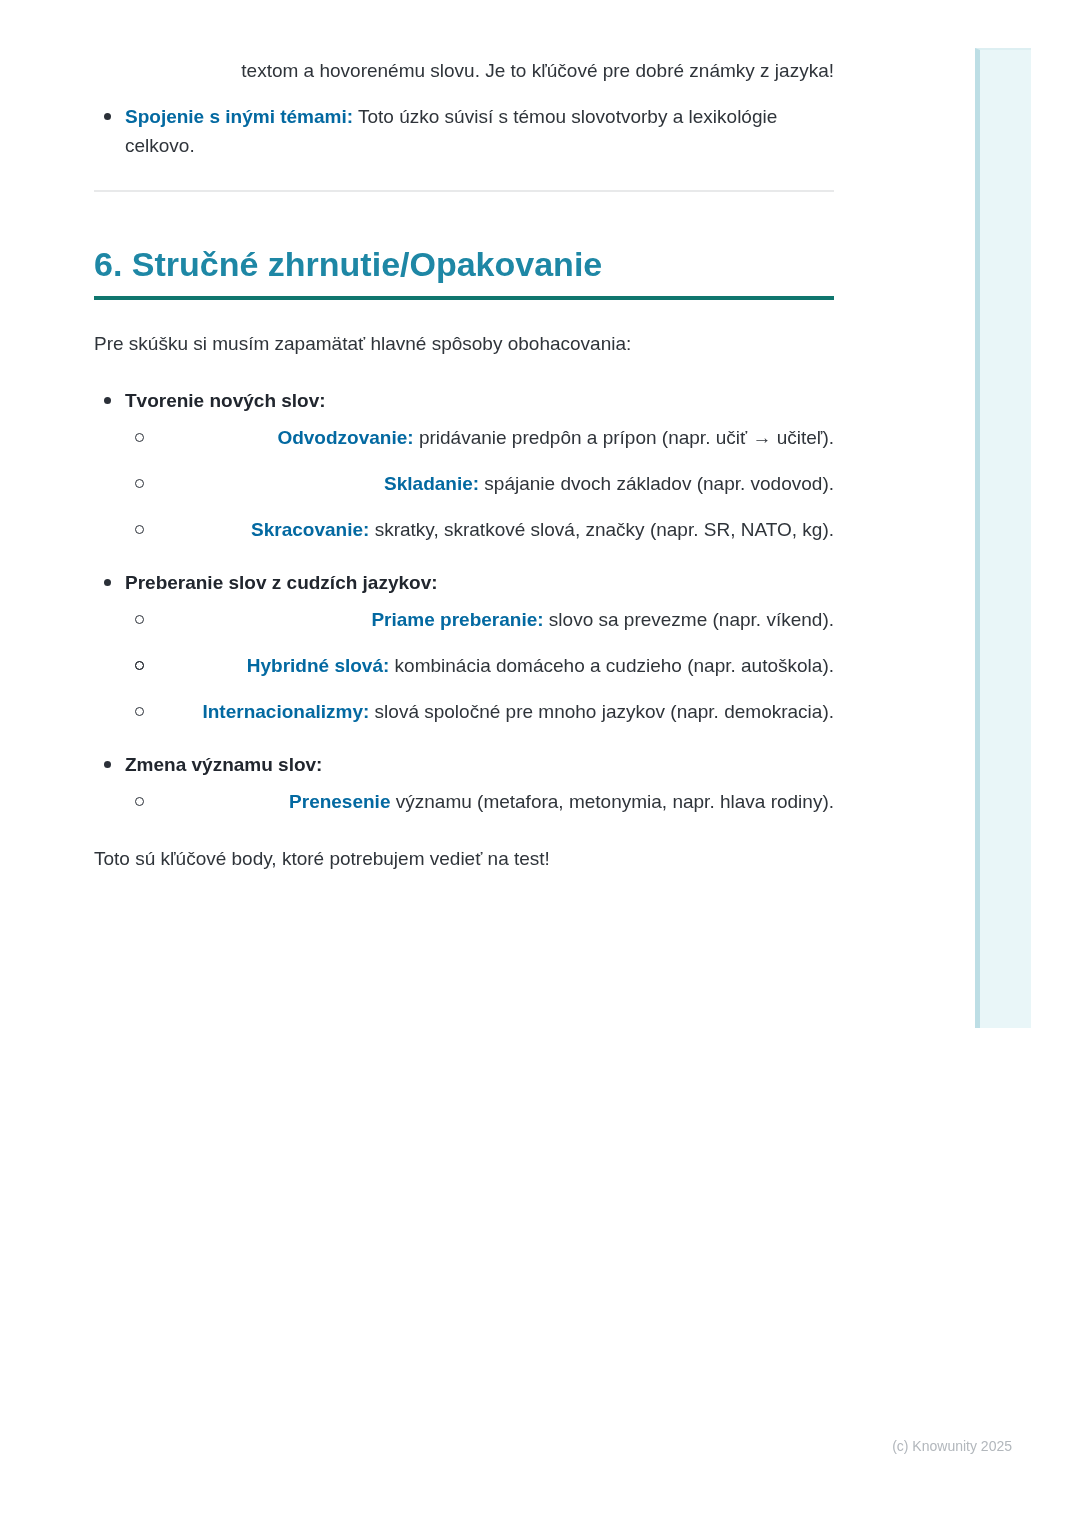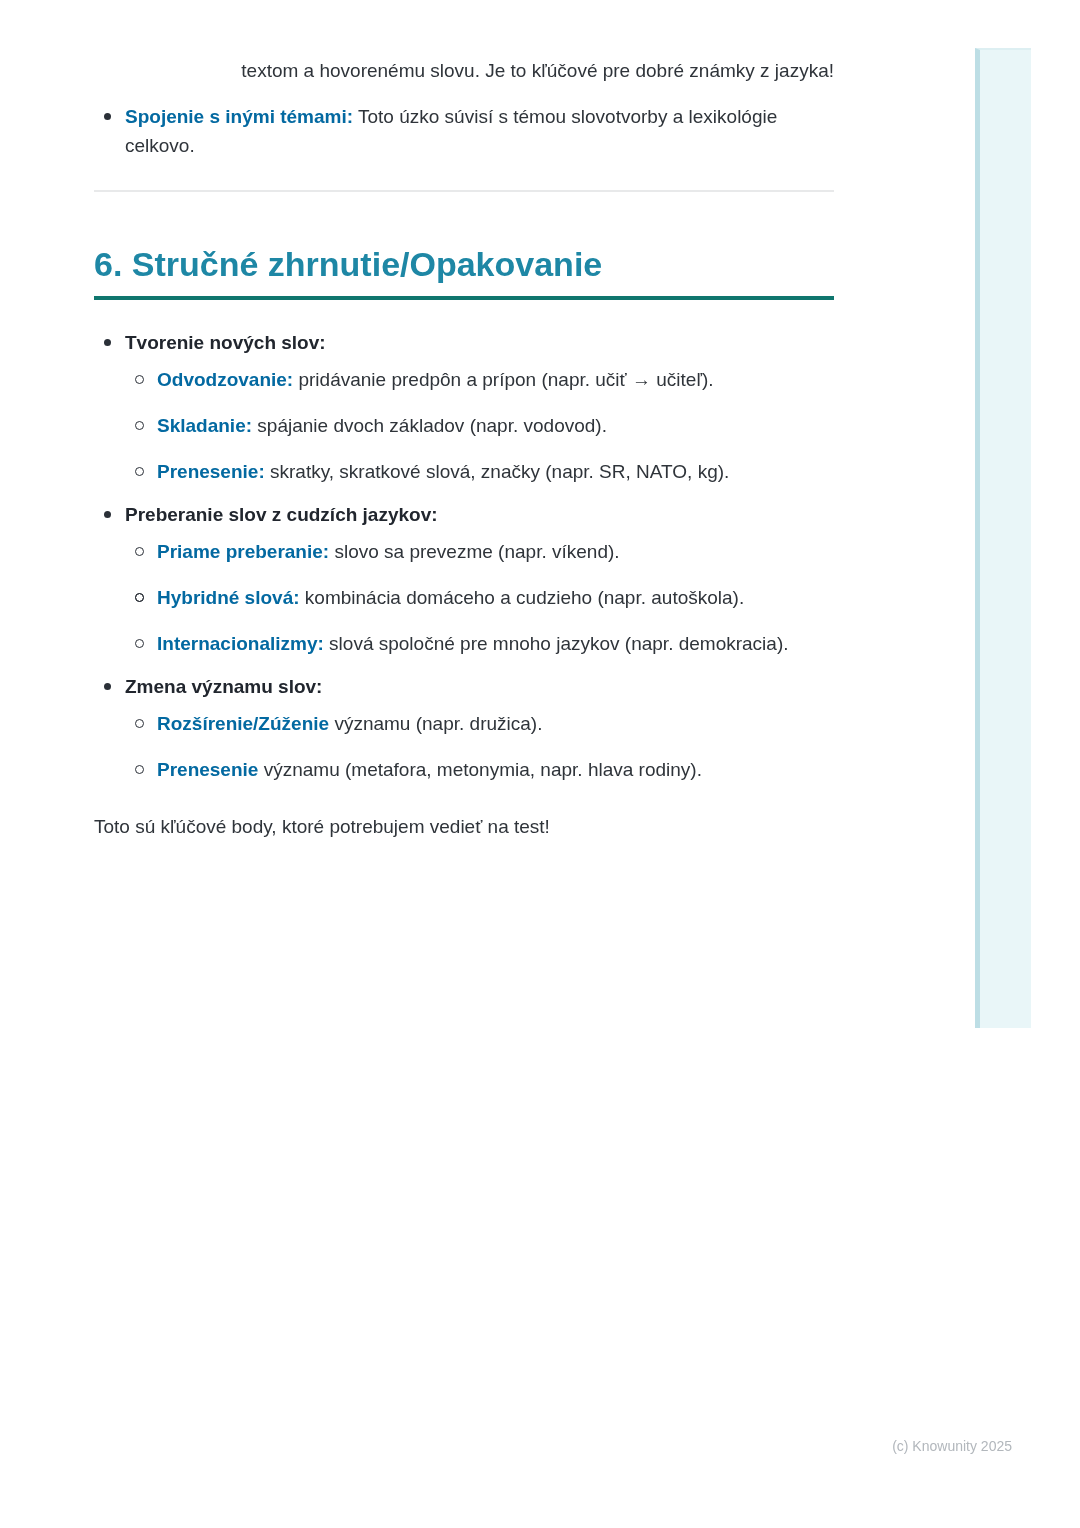--- a/index.html
+++ b/index.html
@@ -21,30 +21,30 @@
   ul { list-style:none; }
   li { position:relative; }
 
   
   .cont-line { margin-left:31px;text-align:right; }
 
   
   .l1 > li { padding-left:31px; }
   .l1.intro-list { margin-top:17px; }
   .l1.summary-list { margin-top:28px; }
-  .l1.summary-list > li + li { margin-top:14px; }
+  .l1.summary-list > li + li { margin-top:24px; }
   .m1 {
     position:absolute; left:10px; top:11px;
     width:7px; height:7px; border-radius:50%;
     background:#2b3038;
   }
   .group-title { font-weight:700; color:#21262e; }
 
   
-  .l2 > li { padding-left:32px; margin-top:17px; }
+  .l2 > li { padding-left:32px; margin-top:17px;text-align:right; }
   .l2 > li:first-child { margin-top:8px; }
   .m2 {
     position:absolute; left:10px; top:10px;
     width:9px; height:9px; border-radius:50%;
     border:1.8px solid #2b3038;
     background:transparent;
   }
 
   .divider {
     margin-top:30px;
@@ -94,38 +94,39 @@
       <li>
         <span class="m1"></span>
         <span><span class="run-b">Spojenie s inými témami:</span><span> Toto úzko súvisí s témou </span><span class="run-i">slovotvorby</span><span> a </span><span class="run-i">lexikológie</span><span> celkovo.</span></span>
       </li>
     </ul>
 
     <div class="divider"></div>
 
     <h1 class="heading">6. Stručné zhrnutie/Opakovanie</h1>
 
+    <p class="para">Pre skúšku si musím zapamätať hlavné spôsoby obohacovania:</p>
 
     <ul class="l1 summary-list">
 
       <li>
         <span class="m1"></span>
         <span class="group-title">Tvorenie nových slov:</span>
         <ul class="l2">
           <li>
             <span class="m2"></span>
             <span><span class="run-b">Odvodzovanie:</span><span> pridávanie predpôn a prípon (napr. </span><span class="run-i">učiť</span><span> → </span><span class="run-i">učiteľ</span><span>).</span></span>
           </li>
           <li>
             <span class="m2"></span>
             <span><span class="run-b">Skladanie:</span><span> spájanie dvoch základov (napr. </span><span class="run-i">vodovod</span><span>).</span></span>
           </li>
           <li>
             <span class="m2"></span>
-            <span><span class="run-b">Prenesenie:</span><span> skratky, skratkové slová, značky (napr. </span><span class="run-i">SR</span><span>, </span><span class="run-i">NATO</span><span>, </span><span class="run-i">kg</span><span>).</span></span>
+            <span><span class="run-b">Skracovanie:</span><span> skratky, skratkové slová, značky (napr. </span><span class="run-i">SR</span><span>, </span><span class="run-i">NATO</span><span>, </span><span class="run-i">kg</span><span>).</span></span>
           </li>
         </ul>
       </li>
 
       <li>
         <span class="m1"></span>
         <span class="group-title">Preberanie slov z cudzích jazykov:</span>
         <ul class="l2">
           <li>
             <span class="m2"></span>
@@ -144,24 +145,20 @@
           </li>
         </ul>
       </li>
 
       <li>
         <span class="m1"></span>
         <span class="group-title">Zmena významu slov:</span>
         <ul class="l2">
           <li>
             <span class="m2"></span>
-            <span><span class="run-b">Rozšírenie/Zúženie</span><span> významu (napr. </span><span class="run-i">družica</span><span>).</span></span>
-          </li>
-          <li>
-            <span class="m2"></span>
             <span><span class="run-b">Prenesenie</span><span> významu (metafora, metonymia, napr. </span><span class="run-i">hlava</span><span> rodiny).</span></span>
           </li>
         </ul>
       </li>
 
     </ul>
 
     <p class="para outro">Toto sú kľúčové body, ktoré potrebujem vedieť na test!</p>
 
   </div>

